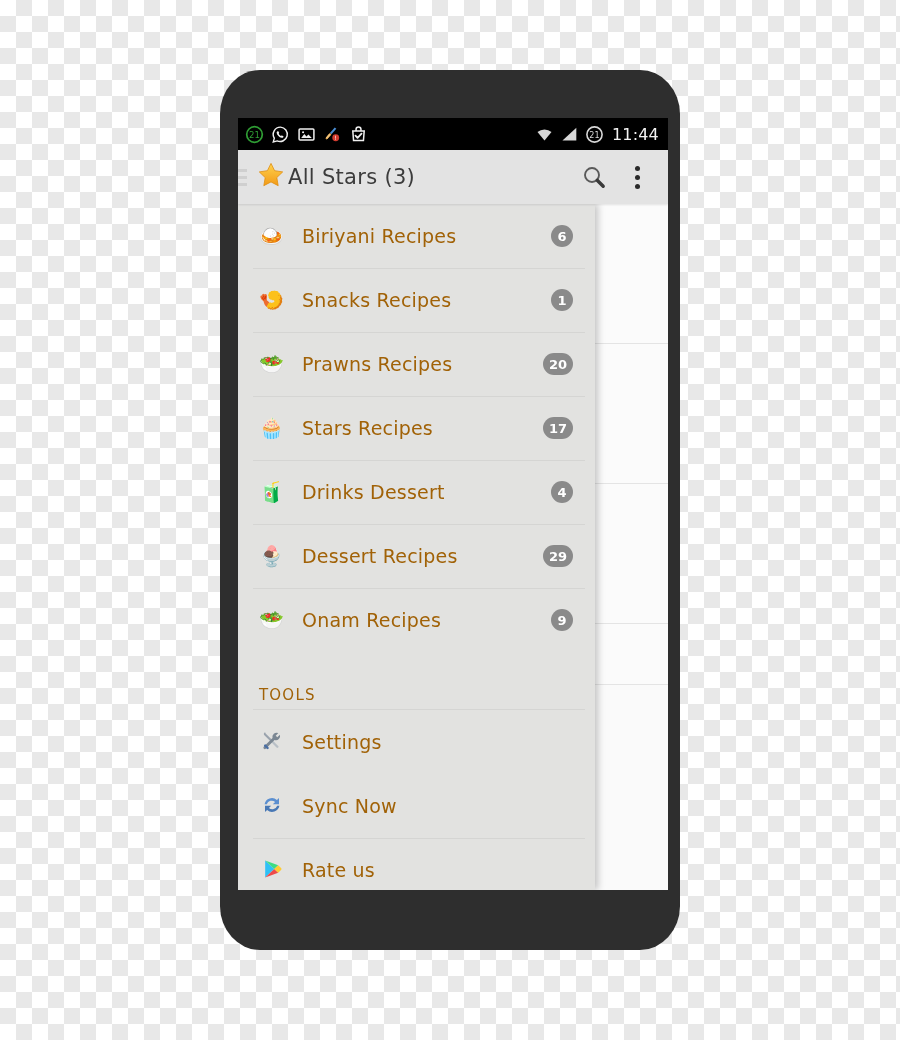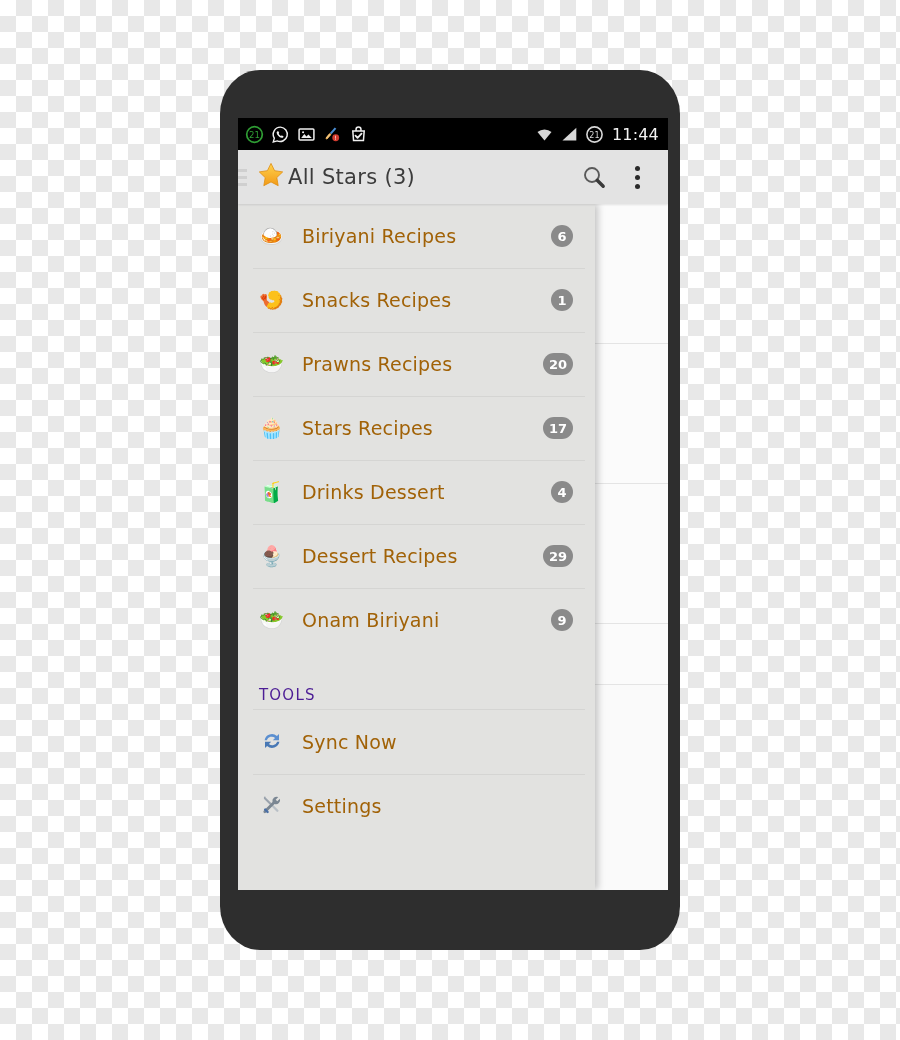--- a/index.html
+++ b/index.html
@@ -199,21 +199,21 @@
     height: 46px;
     display: flex;
     align-items: flex-end;
     padding: 0 22px 6px 21px;
     box-sizing: border-box;
     position: relative;
     margin-top: 12px;
   }
   .section-header .section-title {
     font-size: 15px;
-    color: #4c1d95;
+    color: #a16207;
     letter-spacing: 1.2px;
     font-family: "DejaVu Sans", sans-serif;
   }
   .section-header::after {
     content:"";
     position:absolute;
     left: 15px; right: 10px; bottom: 0;
     height: 1px;
     background: #d5d5d3;
   }
@@ -402,49 +402,60 @@
           </div>
 
           <div class="nav-row">
             <span class="nav-icon g">🍨</span>
             <span class="nav-label">Dessert Recipes</span>
             <span class="nav-badge">29</span>
           </div>
 
           <div class="nav-row">
             <span class="nav-icon g">🥗</span>
-            <span class="nav-label">Onam Biriyani</span>
+            <span class="nav-label">Onam Recipes</span>
             <span class="nav-badge">9</span>
           </div>
 
           <div class="section-header">
             <span class="section-title">TOOLS</span>
-          </div>
-
-          <div class="nav-row no-line">
-            <span class="nav-icon">
-              <svg viewBox="0 0 22 22" width="22" height="22">
-                <path d="M3.6 10.2a7.4 7.4 0 0 1 12.3-4.1l2.1-2.1v6.2h-6.2l2.3-2.3a5.2 5.2 0 0 0-8.3 2.3z" fill="#5b8fd0"></path>
-                <path d="M18.4 11.8a7.4 7.4 0 0 1-12.3 4.1L4 18v-6.2h6.2L7.9 14a5.2 5.2 0 0 0 8.3-2.2z" fill="#4878b5"></path>
-              </svg>
-            </span>
-            <span class="nav-label">Sync Now</span>
           </div>
 
           <div class="nav-row">
             <span class="nav-icon">
               <svg viewBox="0 0 22 22" width="22" height="22">
                 <path d="M4.6 3.4l6.1 6.1-1.5 1.5-6.1-6.1c-.4-.9-.3-1.8.2-2.2s1.4-.2 1.3.7z" fill="#9aa3ad"></path>
                 <path d="M9.4 11.3l1.6-1.6 6.2 6.2a1.2 1.2 0 1 1-1.7 1.7z" fill="#b9c0c7"></path>
                 <path d="M17.3 3.1l-2.6 2.6 1.6 1.6 2.6-2.6a4.2 4.2 0 0 1-5.4 5.3L4.8 18.8a1.5 1.5 0 0 1-2.1-2.1L11.5 8a4.2 4.2 0 0 1 5.8-4.9z" fill="#7b8793"></path>
                 <path d="M4.2 15.6l2.4 2.4" stroke="#4a6fa5" stroke-width="2.4" stroke-linecap="round"></path>
               </svg>
             </span>
             <span class="nav-label">Settings</span>
           </div>
 
+          <div class="nav-row no-line">
+            <span class="nav-icon">
+              <svg viewBox="0 0 22 22" width="22" height="22">
+                <path d="M3.6 10.2a7.4 7.4 0 0 1 12.3-4.1l2.1-2.1v6.2h-6.2l2.3-2.3a5.2 5.2 0 0 0-8.3 2.3z" fill="#5b8fd0"></path>
+                <path d="M18.4 11.8a7.4 7.4 0 0 1-12.3 4.1L4 18v-6.2h6.2L7.9 14a5.2 5.2 0 0 0 8.3-2.2z" fill="#4878b5"></path>
+              </svg>
+            </span>
+            <span class="nav-label">Sync Now</span>
+          </div>
+
+          <div class="nav-row">
+            <span class="nav-icon">
+              <svg viewBox="0 0 22 22" width="22" height="22">
+                <path d="M4.2 2.4v17.2l9.1-8.6z" fill="#2fc0f5"></path>
+                <path d="M4.2 2.4l9.1 8.6 3.9-3.7z" fill="#3ddc84"></path>
+                <path d="M4.2 19.6l9.1-8.6 3.9 3.7z" fill="#ee4a4a"></path>
+                <path d="M13.3 11l3.9-3.7 2.6 2.4a1.6 1.6 0 0 1 0 2.6l-2.6 2.4z" fill="#ffcc33"></path>
+              </svg>
+            </span>
+            <span class="nav-label">Rate us</span>
+          </div>
 
         </div>
       </div>
 
     </div>
   </div>
 </div>
 
 </body></html>

